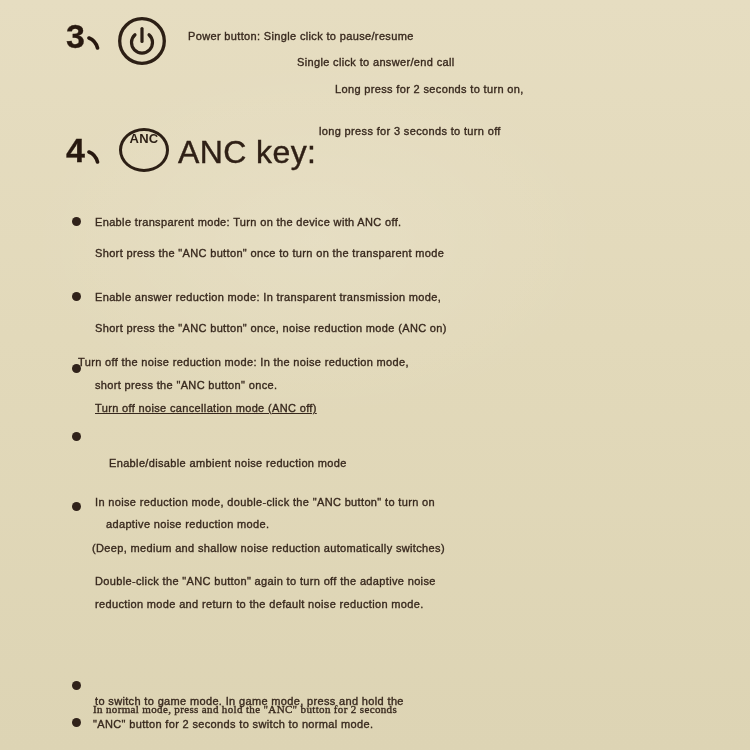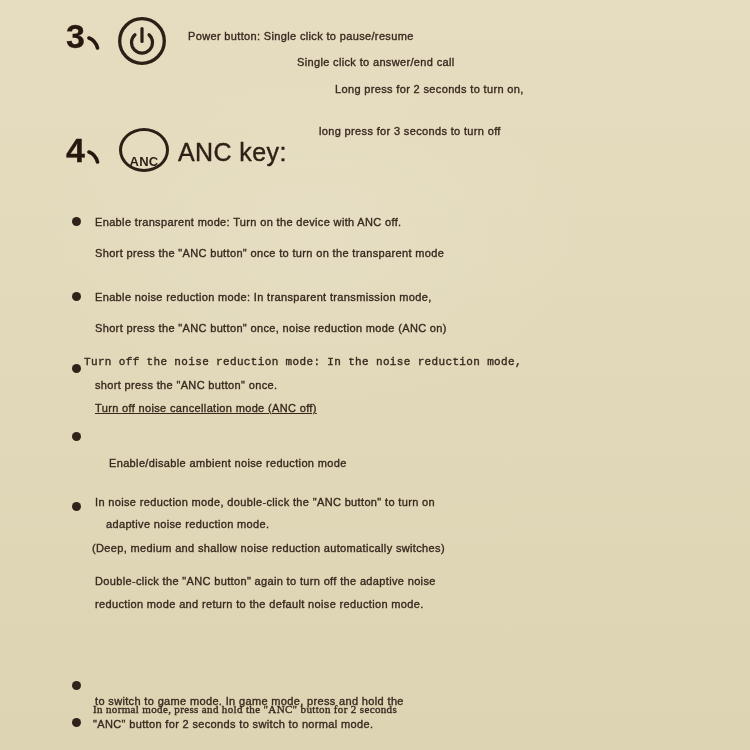--- a/index.html
+++ b/index.html
@@ -34,32 +34,32 @@
     letter-spacing:0;
     -webkit-text-stroke:0.3px #27180f;
   }
   .enum-svg{ margin:16px 0 0 2px; }
   .icon-abs{ position:absolute; }
   .anc-oval{
     position:absolute;
     width:44px;height:38px;
     border:3px solid #2c1f15;
     border-radius:50%;
-    display:flex;align-items:flex-end;justify-content:center;
+    display:flex;align-items:flex-start;justify-content:center;
     background:transparent;
   }
   .anc-oval span{
     font-size:13px;
     font-weight:700;
     letter-spacing:0.2px;
     color:#2c1f15;
   }
   .section-title{
     position:absolute;
-    font-size:25px;
+    font-size:32px;
     line-height:28px;
     letter-spacing:0.4px;
     color:#2f2016;
     white-space:nowrap;
     -webkit-text-stroke:0.4px #2f2016;
   }
   .dot{
     position:absolute;
     width:9px;height:9px;
     border-radius:50%;
@@ -100,25 +100,25 @@
     <span>ANC</span>
   </div>
 
   <div class="section-title" style="left:178px;top:138px;">ANC key:</div>
 
   <span class="dot" style="left:72px;top:217px;"></span>
   <div class="txt" style="left:95px;top:211px;">Enable transparent mode: Turn on the device with ANC off.</div>
   <div class="txt" style="left:95px;top:242px;">Short press the "ANC button" once to turn on the transparent mode</div>
 
   <span class="dot" style="left:72px;top:292px;"></span>
-  <div class="txt" style="left:95px;top:286px;">Enable noise reduction mode: In transparent transmission mode,</div>
+  <div class="txt" style="left:95px;top:286px;">Enable answer reduction mode: In transparent transmission mode,</div>
   <div class="txt" style="left:95px;top:317px;">Short press the "ANC button" once, noise reduction mode (ANC on)</div>
 
   <span class="dot" style="left:72px;top:364px;"></span>
-  <div class="txt" style="left:84px;top:351px;font-family:Liberation Mono, monospace;">Turn off the noise reduction mode: In the noise reduction mode,</div>
+  <div class="txt" style="left:78px;top:351px;">Turn off the noise reduction mode: In the noise reduction mode,</div>
   <div class="txt" style="left:95px;top:374px;">short press the "ANC button" once.</div>
   <div class="txt" style="left:95px;top:397px;text-decoration:underline;">Turn off noise cancellation mode (ANC off)</div>
 
   <span class="dot" style="left:72px;top:432px;"></span>
   <div class="txt" style="left:109px;top:428px;margin-top:24px;">Enable/disable ambient noise reduction mode</div>
 
   <span class="dot" style="left:72px;top:502px;"></span>
   <div class="txt" style="left:95px;top:491px;">In noise reduction mode, double-click the "ANC button" to turn on</div>
   <div class="txt" style="left:106px;top:513px;">adaptive noise reduction mode.</div>
   <div class="txt" style="left:92px;top:537px;">(Deep, medium and shallow noise reduction automatically switches)</div>

